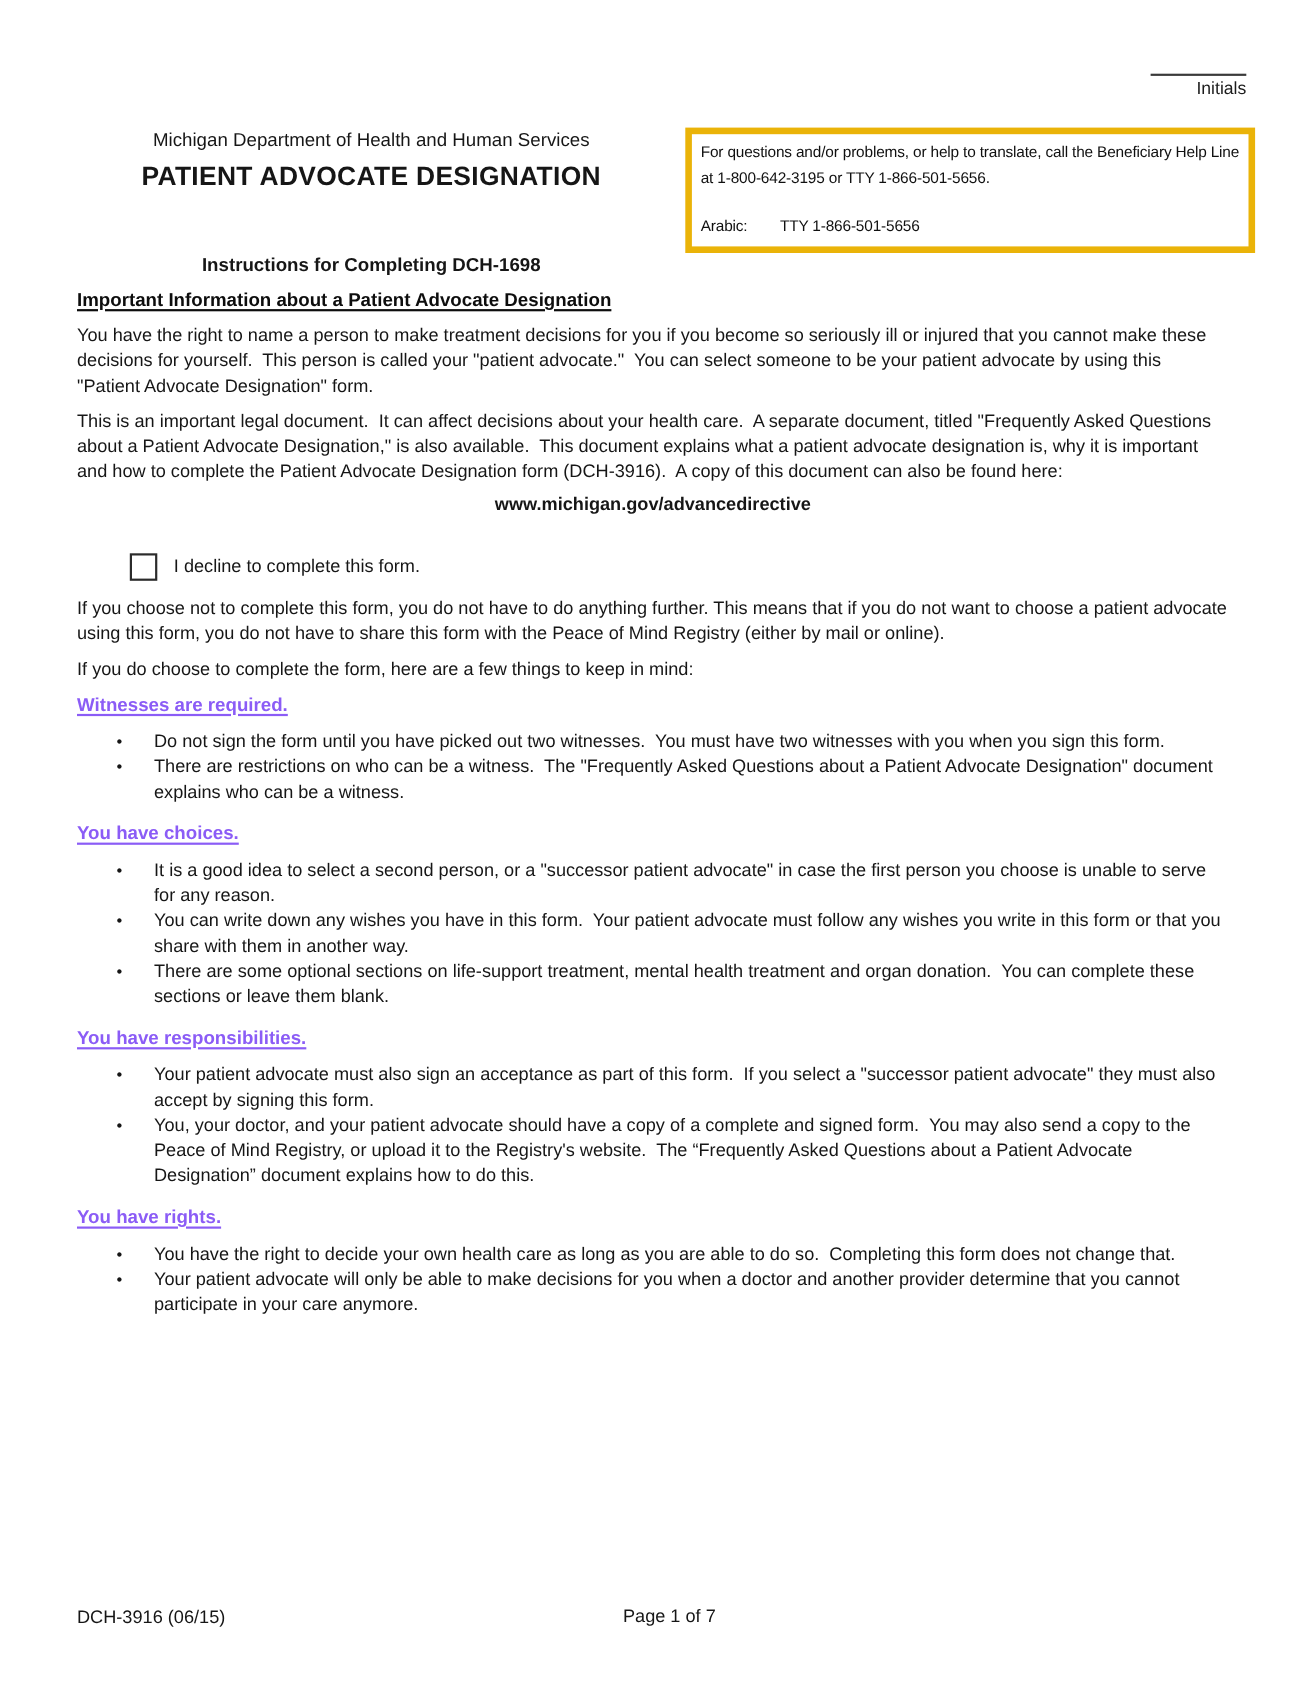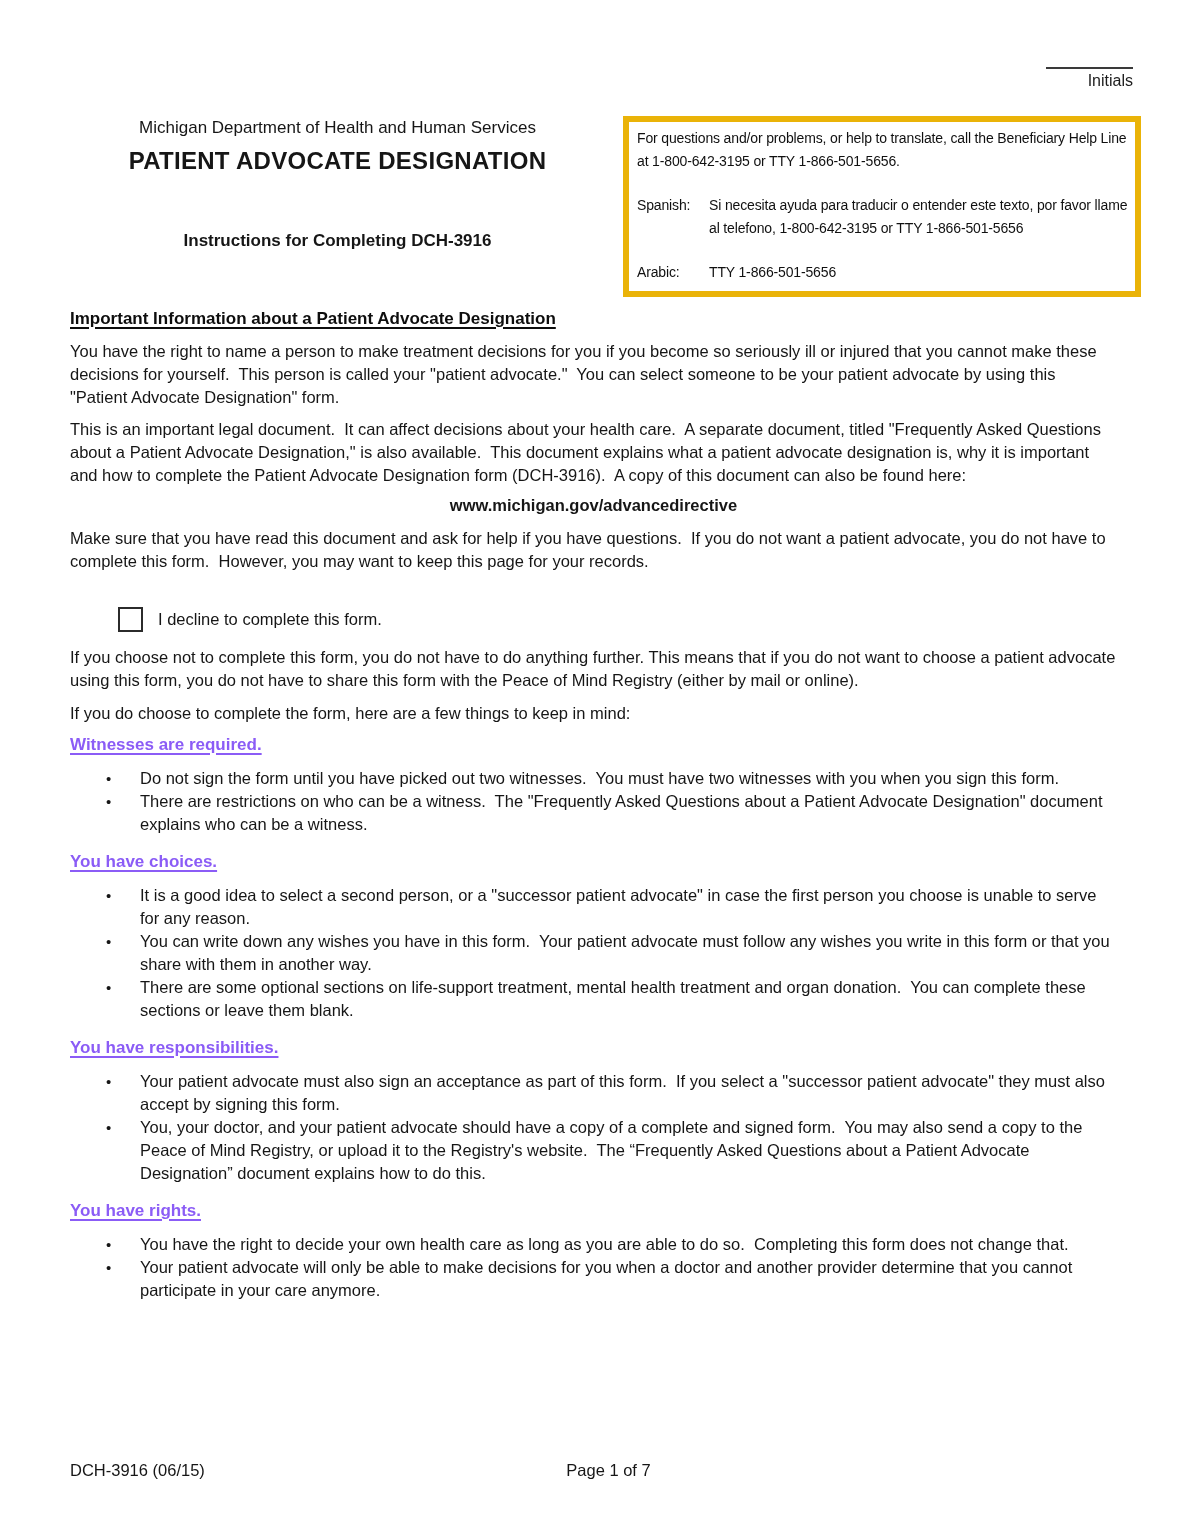--- a/index.html
+++ b/index.html
@@ -88,47 +88,42 @@
 <div class="page">
 
   <div class="initials-block">
     <span>Initials</span>
   </div>
 
   <div class="header-row">
     <div class="title-block">
       <div class="dept-line">Michigan Department of Health and Human Services</div>
       <div class="doc-title">PATIENT ADVOCATE DESIGNATION</div>
-      <div class="instructions-title">Instructions for Completing DCH-3916</div>
+      <div class="instructions-title">Instructions for Completing DCH-1698</div>
     </div>
 
     <div class="help-box">
       <div class="hb-row">
         <div class="hb-text">For questions and/or problems, or help to translate, call the Beneficiary Help Line at 1-800-642-3195 or TTY 1-866-501-5656.</div>
-      </div>
-      <div class="hb-row">
-        <div class="hb-label">Spanish:</div>
-        <div class="hb-text">Si necesita ayuda para traducir o entender este texto, por favor llame al telefono, 1-800-642-3195 or TTY 1-866-501-5656</div>
       </div>
       <div class="hb-row">
         <div class="hb-label">Arabic:</div>
         <div class="hb-text">TTY 1-866-501-5656</div>
       </div>
     </div>
   </div>
 
   <div class="content">
     <div class="section-heading">Important Information about a Patient Advocate Designation</div>
 
     <p class="para">You have the right to name a person to make treatment decisions for you if you become so seriously ill or injured that you cannot make these decisions for yourself.  This person is called your "patient advocate."  You can select someone to be your patient advocate by using this "Patient Advocate Designation" form.</p>
     <p class="para">This is an important legal document.  It can affect decisions about your health care.  A separate document, titled "Frequently Asked Questions about a Patient Advocate Designation," is also available.  This document explains what a patient advocate designation is, why it is important and how to complete the Patient Advocate Designation form (DCH-3916).  A copy of this document can also be found here:</p>
 
     <div class="link-line">www.michigan.gov/advancedirective</div>
 
-    <p class="para no-gap">Make sure that you have read this document and ask for help if you have questions.  If you do not want a patient advocate, you do not have to complete this form.  However, you may want to keep this page for your records.</p>
 
     <div class="decline-row">
       <span class="checkbox"></span>
       <span class="decline-label">I decline to complete this form.</span>
     </div>
 
     <p class="para" style="margin-bottom:10px;">If you choose not to complete this form, you do not have to do anything further. This means that if you do not want to choose a patient advocate using this form, you do not have to share this form with the Peace of Mind Registry (either by mail or online).</p>
     <p class="para" style="margin-bottom:10px;">If you do choose to complete the form, here are a few things to keep in mind:</p>
 
     <div class="sub-heading">Witnesses are required.</div>

